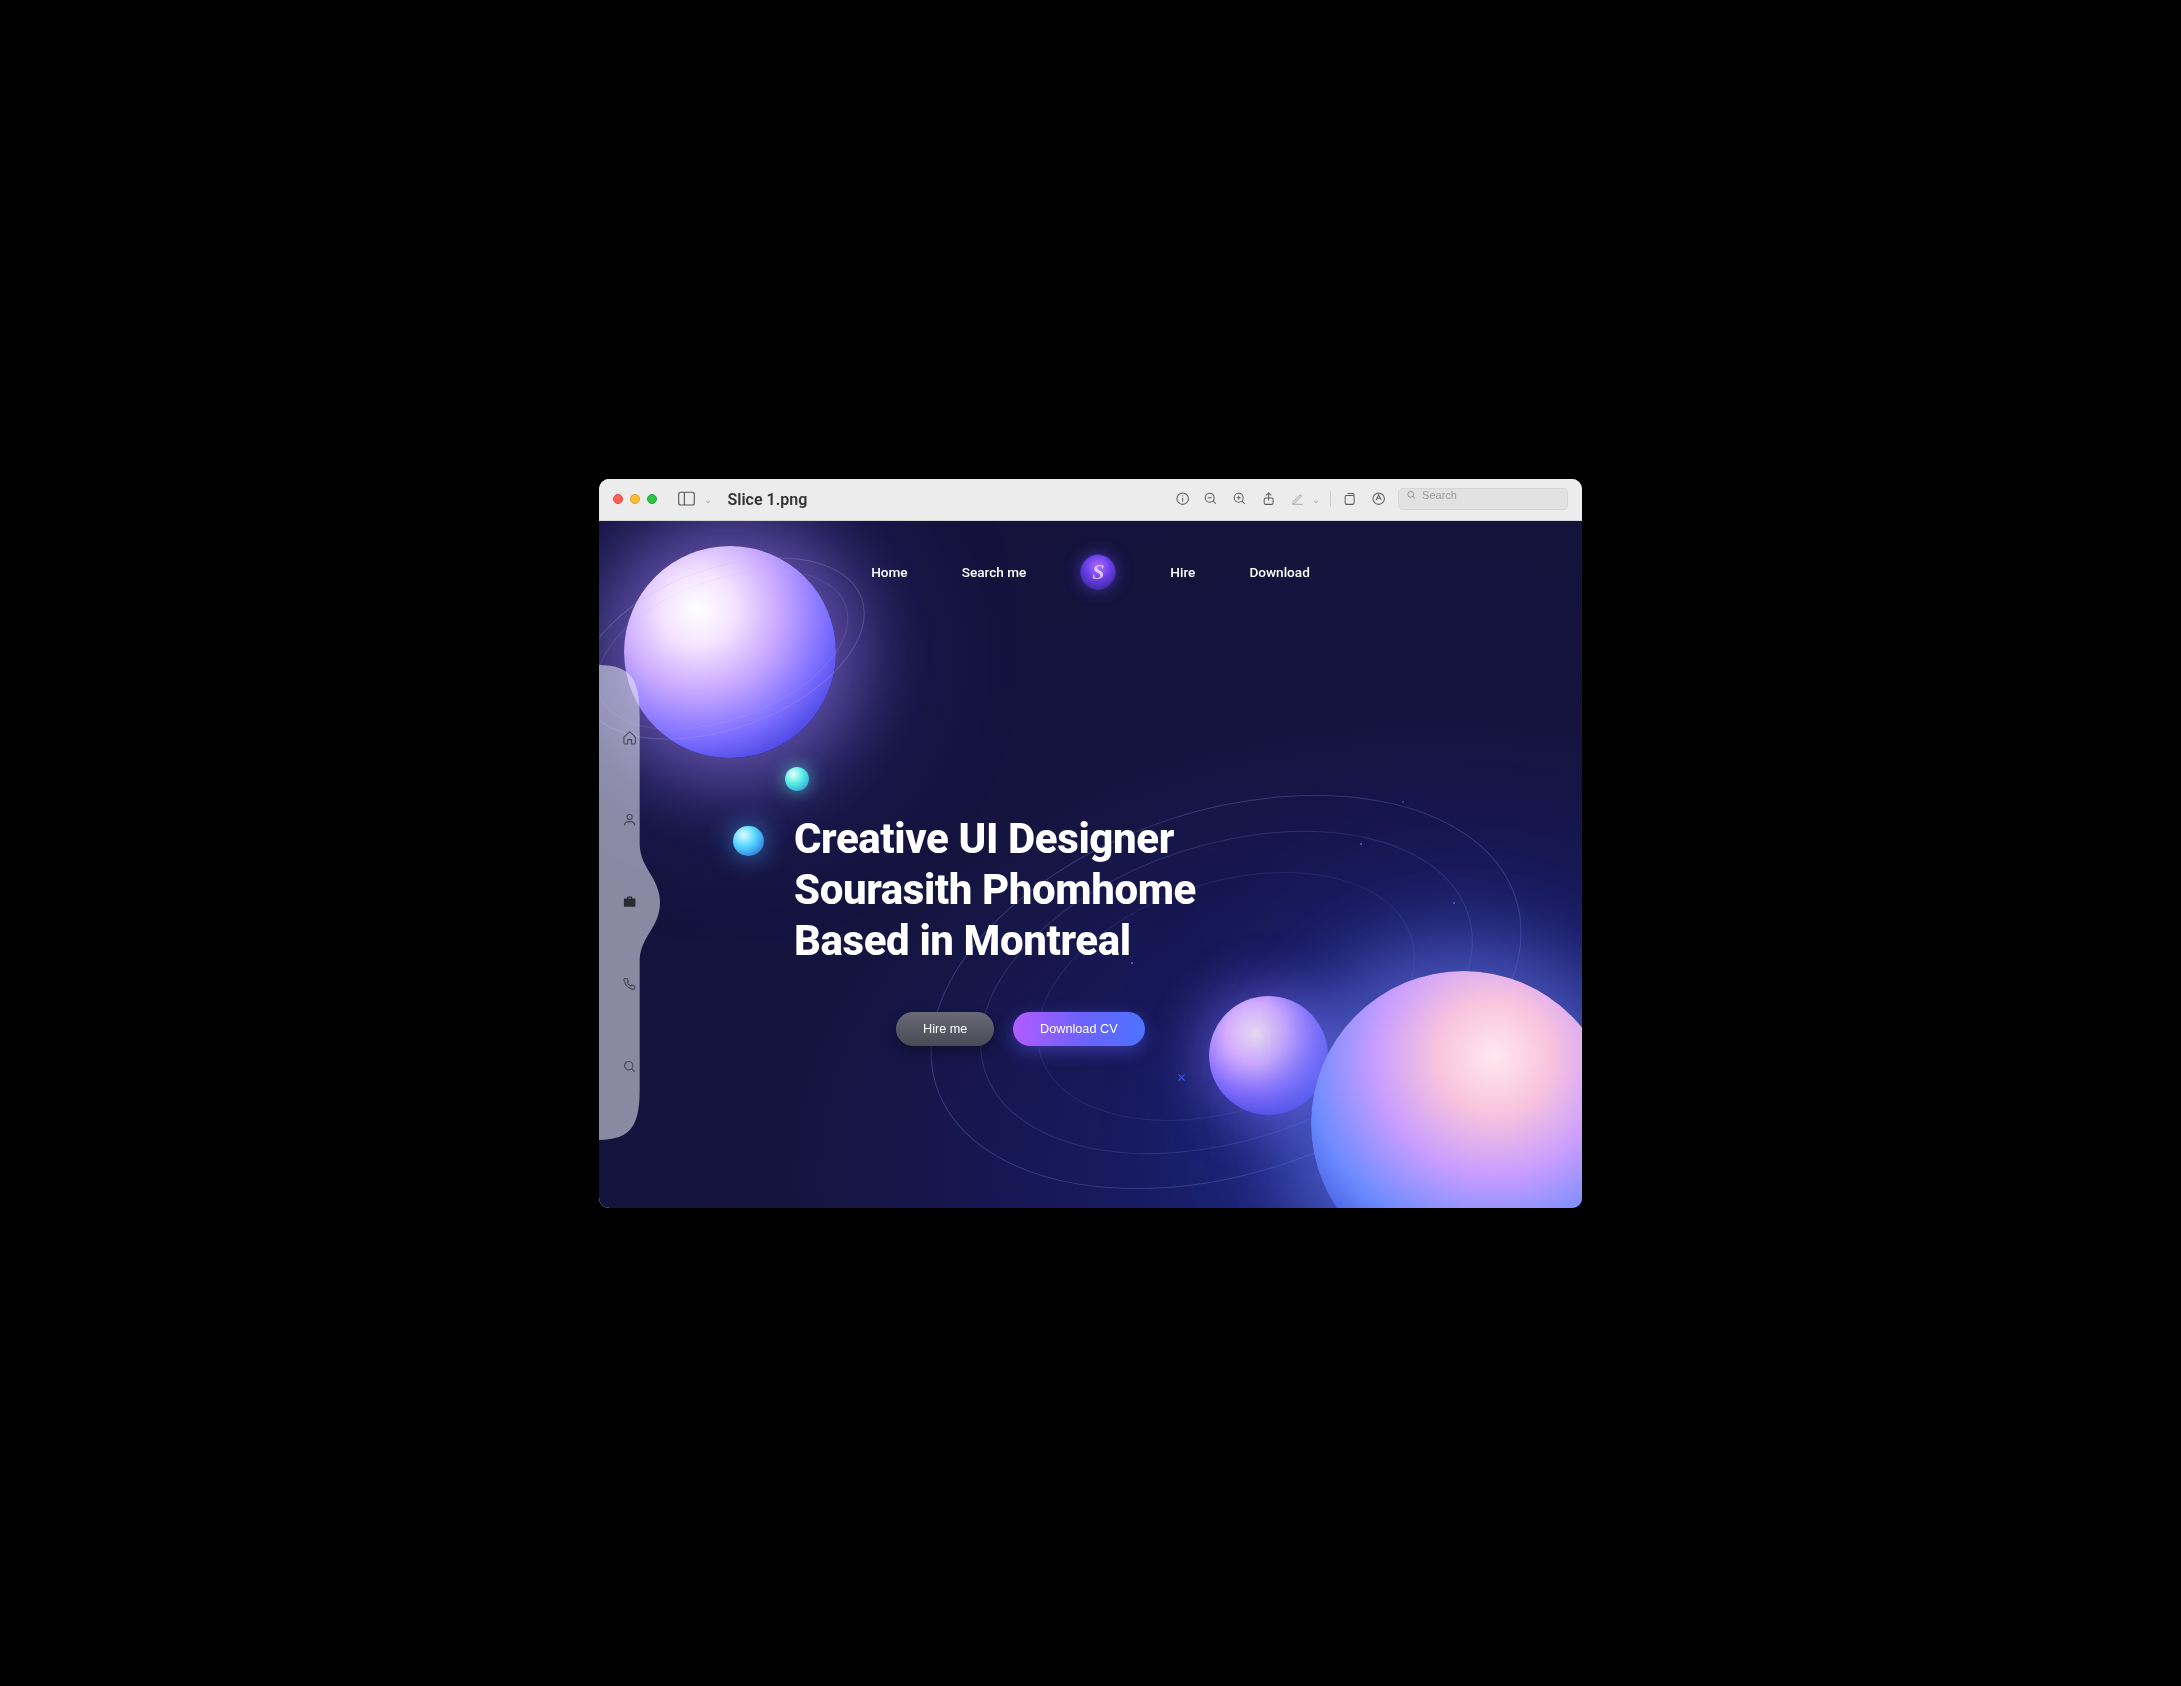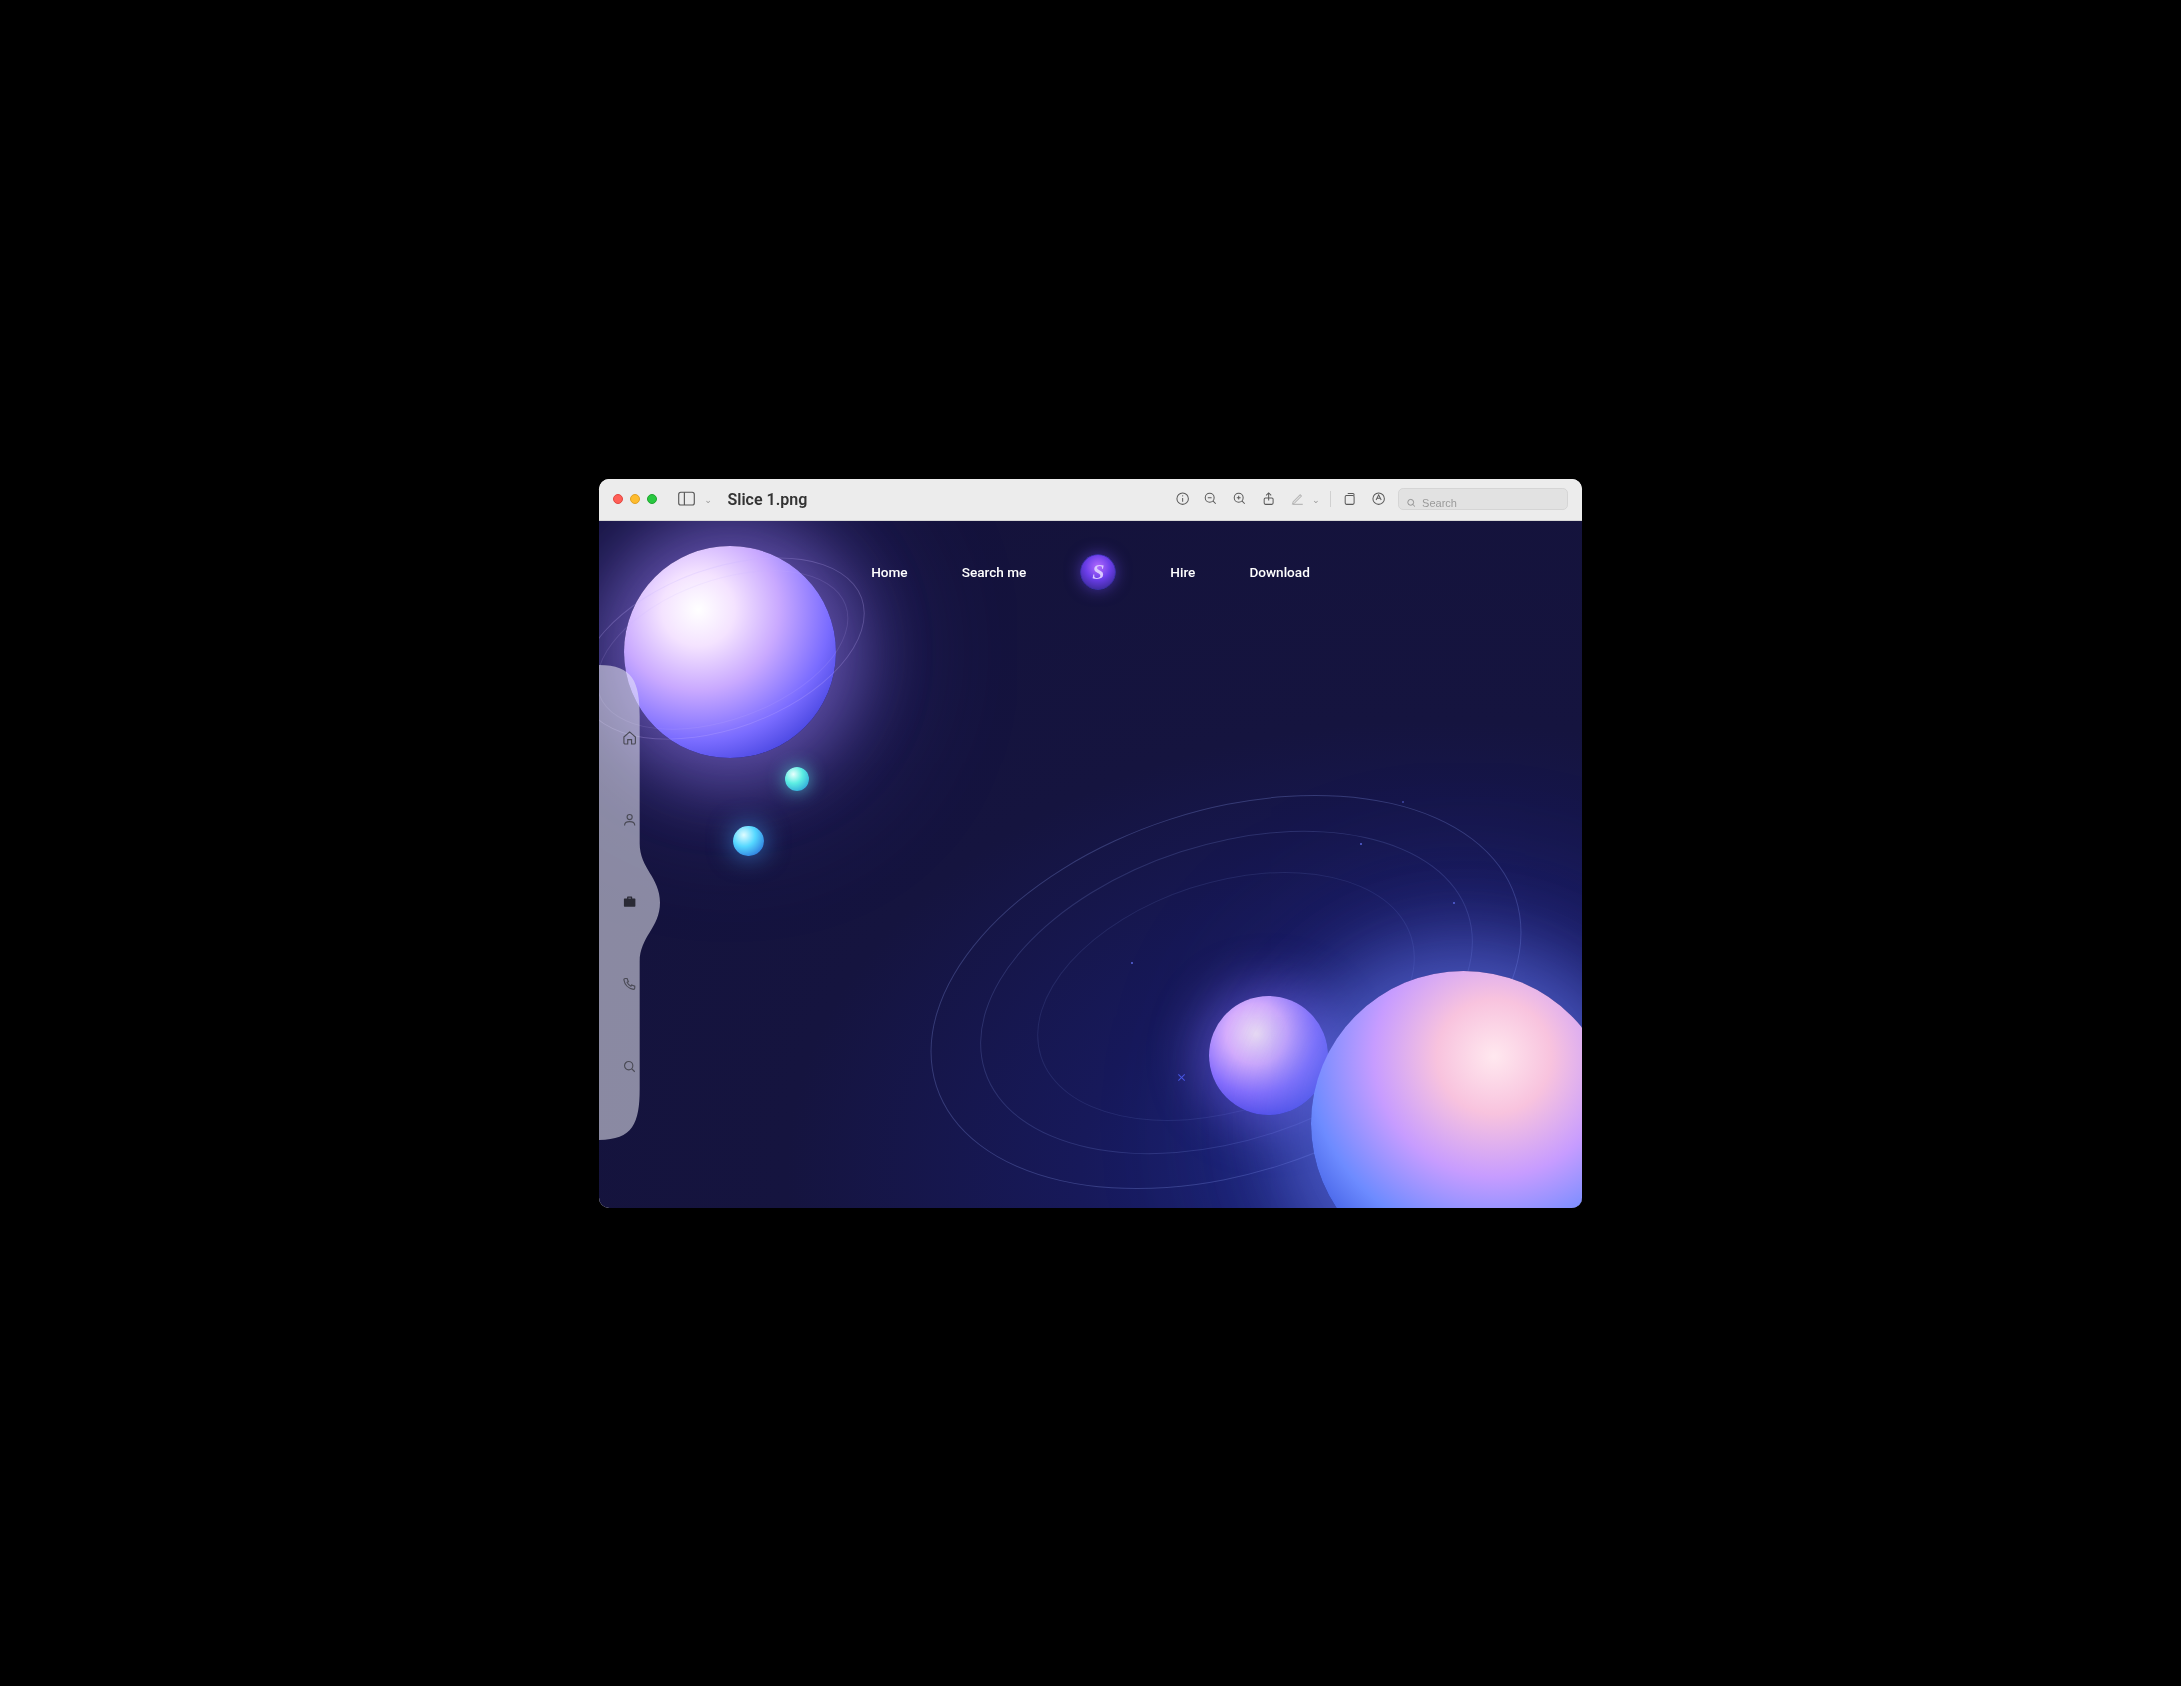--- a/index.html
+++ b/index.html
@@ -44,21 +44,21 @@
   .tb-icon-btn svg { width:17px; height:15.3px; }
   .tb-title { font-size:16px; font-weight:600; color:#333; margin-left:3.4px;}
   .tb-spacer { flex:1; }
   .tb-right { display:flex; align-items:center; gap:10.2px; }
   .tb-right .tb-icon { width:18.6px; height:18.6px; display:flex; align-items:center; justify-content:center; color:#5a5a5a;}
   .tb-right .tb-icon.dim { color:#b8b8b8; }
   .tb-right .tb-icon svg { width:15.3px; height:15.3px; }
   .tb-divider { width:0.8px; height:15.3px; background:#d0d0d0; }
   .tb-chevron { font-size:9.3px; color:#9a9a9a; margin-left:-5.1px;}
   .search-field {
-    display:flex; align-items:flex-end; gap:5.1px;
+    display:flex; align-items:flex-start; gap:5.1px;
     background:#e2e2e2; border:0.8px solid #d5d5d5;
     border-radius:5.1px; height:22px; padding:0 6.8px; width:170px;
   }
   .search-field svg { width:12px; height:12px; color:#8a8a8a;}
   .search-field input {
     border:none; background:transparent; outline:none;
     font-size:11px; color:#555; width:100%;
   }
   .search-field input::placeholder { color:#9a9a9a; }
 
@@ -362,16 +362,27 @@
         </div>
         <div class="item">
           <svg viewBox="0 0 24 24" fill="none" stroke="currentColor" stroke-width="1.8">
               <circle cx="10.5" cy="10.5" r="6.5"></circle>
               <line x1="20" y1="20" x2="15" y2="15"></line>
             </svg>
         </div>
       </div>
     </div>
 
+    <div class="hero">
+      <h1>
+        <span>Creative UI Designer</span><br>
+        <span>Sourasith Phomhome</span><br>
+        <span>Based in Montreal</span>
+      </h1>
+      <div class="cta-row">
+        <button class="btn secondary">Hire me</button>
+        <button class="btn primary">Download CV</button>
+      </div>
+    </div>
 
   </div>
 </div>
 
 
 </body></html>

